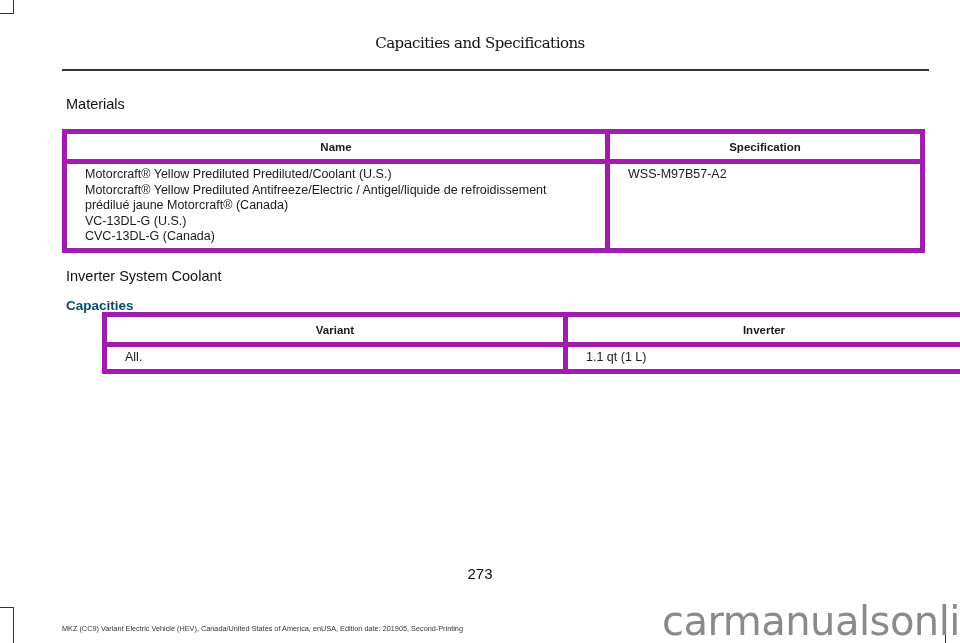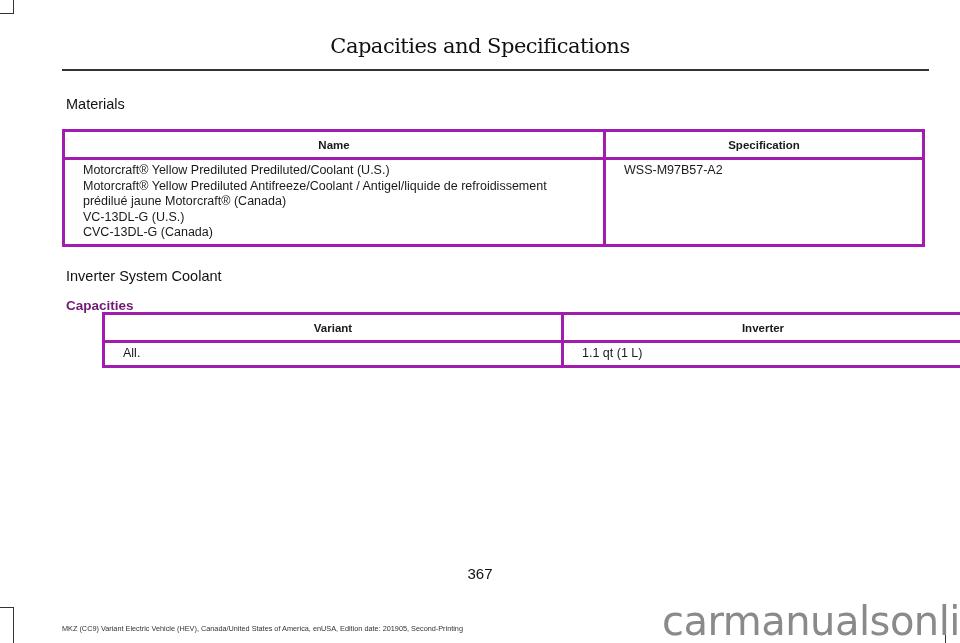--- a/index.html
+++ b/index.html
@@ -1,25 +1,25 @@
 <!DOCTYPE html>
 <html><head>
 <meta charset="utf-8">
 <style>
   html, body { margin:0; padding:0; }
   body { width:960px; height:643px; background:#fff; position:relative; overflow:hidden; font-family:"Liberation Sans", sans-serif; color:#1a1a1a; }
   .crop-tl { position:absolute; left:0; top:0; width:13px; height:13px; border-right:1px solid #333; border-bottom:1px solid #333; }
   .crop-bl { position:absolute; left:0; top:607px; width:13px; height:36px; border-right:1px solid #333; border-top:1px solid #333; }
   .crop-br { position:absolute; left:945px; top:620px; width:1px; height:23px; background:#333; }
-  .header-title { position:absolute; top:34px; left:0; width:960px; text-align:center; font-family:"DejaVu Serif", serif; font-size:21px; letter-spacing:-0.5px; color:#111; }
+  .header-title { position:absolute; top:34px; left:0; width:960px; text-align:center; font-family:"DejaVu Serif", serif; font-size:15px; letter-spacing:-0.5px; color:#111; }
   .header-rule { position:absolute; top:69px; left:62px; width:867px; height:2px; background:#333; }
   .h2 { position:absolute; left:66px; font-weight:normal; font-size:14.5px; color:#111; }
-  .h3 { position:absolute; left:66px; font-weight:bold; font-size:13.5px; color:#701a75; }
+  .h3 { position:absolute; left:66px; font-weight:bold; font-size:13.5px; color:#0c4a6e; }
   table { position:absolute; left:62px; width:863px; border-collapse:collapse; font-size:12.5px; }
-  th, td { border:3px solid #a21caf; padding:0 18px; vertical-align:top; }
+  th, td { border:5px solid #a21caf; padding:0 18px; vertical-align:top; }
   th { font-weight:bold; font-size:11.5px; height:25px; vertical-align:middle; text-align:center; }
   td { line-height:15.5px; padding-top:3px; padding-bottom:3px; }
   .c { text-align:left; }
   .line { display:block; white-space:nowrap; }
   .page-num { position:absolute; top:565px; left:0; width:960px; text-align:center; font-size:15px; color:#111; }
   .footer { position:absolute; top:624px; left:62px; font-size:7.3px; color:#333; }
   .watermark { position:absolute; top:598px; left:662px; font-size:40px; color:#8a8a8a; letter-spacing:-0.5px; font-family:"DejaVu Sans", sans-serif; }
 </style>
 </head>
 <body>
@@ -37,21 +37,21 @@
   <thead>
     <tr>
       <th style="width:502px;">Name</th>
       <th>Specification</th>
     </tr>
   </thead>
   <tbody>
     <tr style="height:86px;">
       <td>
         <span class="line">Motorcraft® Yellow Prediluted Prediluted/Coolant (U.S.)</span>
-        <span class="line">Motorcraft® Yellow Prediluted Antifreeze/Coolant / Antigel/liquide de refroidissement</span>
+        <span class="line">Motorcraft® Yellow Prediluted Antifreeze/Electric / Antigel/liquide de refroidissement</span>
         <span class="line">prédilué jaune Motorcraft® (Canada)</span>
         <span class="line">VC-13DL-G (U.S.)</span>
         <span class="line">CVC-13DL-G (Canada)</span>
       </td>
       <td class="c">WSS-M97B57-A2</td>
     </tr>
   </tbody>
 </table>
 
 <div class="h2" style="top:268px;">Inverter System Coolant</div>
@@ -65,15 +65,15 @@
     </tr>
   </thead>
   <tbody>
     <tr style="height:14px;">
       <td style="vertical-align:middle;">All.</td>
       <td class="c" style="vertical-align:middle;">1.1 qt (1 L)</td>
     </tr>
   </tbody>
 </table>
 
-<div class="page-num">367</div>
+<div class="page-num">273</div>
 <div class="footer">MKZ (CC9) Variant Electric Vehicle (HEV), Canada/United States of America, enUSA, Edition date: 201905, Second-Printing</div>
 <div class="watermark">carmanualsonline.info</div>
 
 </body></html>

